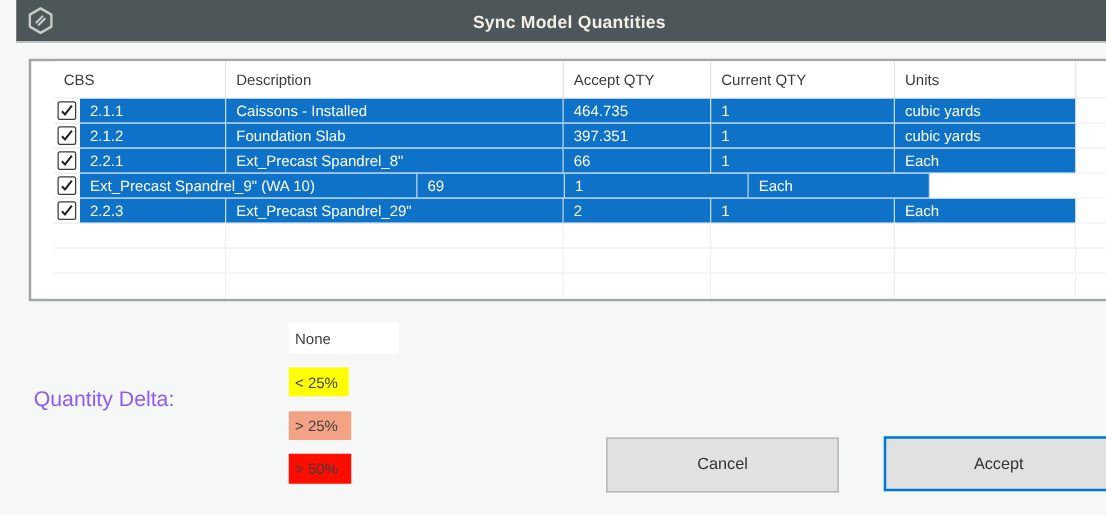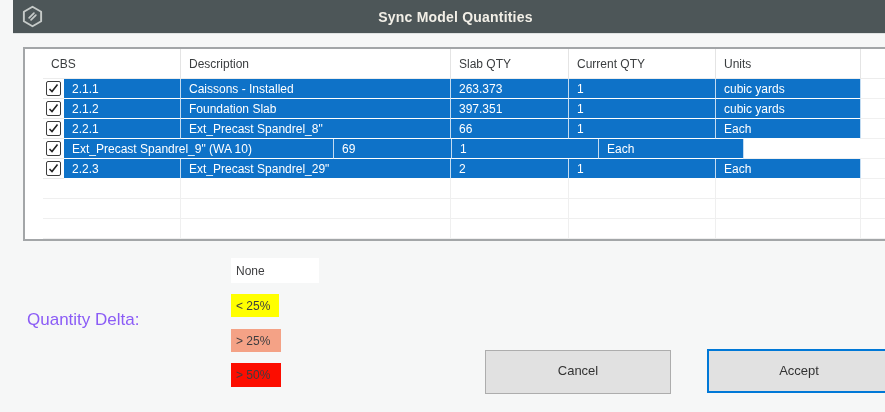--- a/index.html
+++ b/index.html
@@ -56,37 +56,37 @@
       <polygon points="12,1.8 21,7 21,17 12,22.2 3,17 3,7" fill="none" stroke="#c6cac8" stroke-width="2" stroke-linejoin="round"></polygon>
       <path d="M8.5 13.5 L13.5 8.5 M10.5 15.5 L15.5 10.5" stroke="#c6cac8" stroke-width="1.8" fill="none" stroke-linecap="round"></path>
     </svg>
     <div class="title">Sync Model Quantities</div>
   </div>
 
   <div class="grid">
     <div class="row hdr">
       <div class="c w-cbsfull">CBS</div>
       <div class="c w-desc">Description</div>
-      <div class="c w-model">Slab QTY</div>
+      <div class="c w-model">Accept QTY</div>
       <div class="c w-cur">Current QTY</div>
       <div class="c w-units">Units</div>
       <div class="c w-extra"></div>
     </div>
     <div id="table-body">
     <div class="row sel">
       <div class="c w-check checkcell">
         <span class="checkbox">
           <svg width="11" height="11" viewBox="0 0 11 11">
             <polyline points="1.5,6 4,8.5 9.5,1.5" fill="none" stroke="#222" stroke-width="1.6"></polyline>
           </svg>
         </span>
       </div>
       <div class="c w-cbs cell">2.1.1</div>
       <div class="c w-desc cell">Caissons - Installed</div>
-      <div class="c w-model cell">263.373</div>
+      <div class="c w-model cell">464.735</div>
       <div class="c w-cur cell">1</div>
       <div class="c w-units cell">cubic yards</div>
       <div class="c w-extra extracell"></div>
     </div>
 
     <div class="row sel">
       <div class="c w-check checkcell">
         <span class="checkbox">
           <svg width="11" height="11" viewBox="0 0 11 11">
             <polyline points="1.5,6 4,8.5 9.5,1.5" fill="none" stroke="#222" stroke-width="1.6"></polyline>

